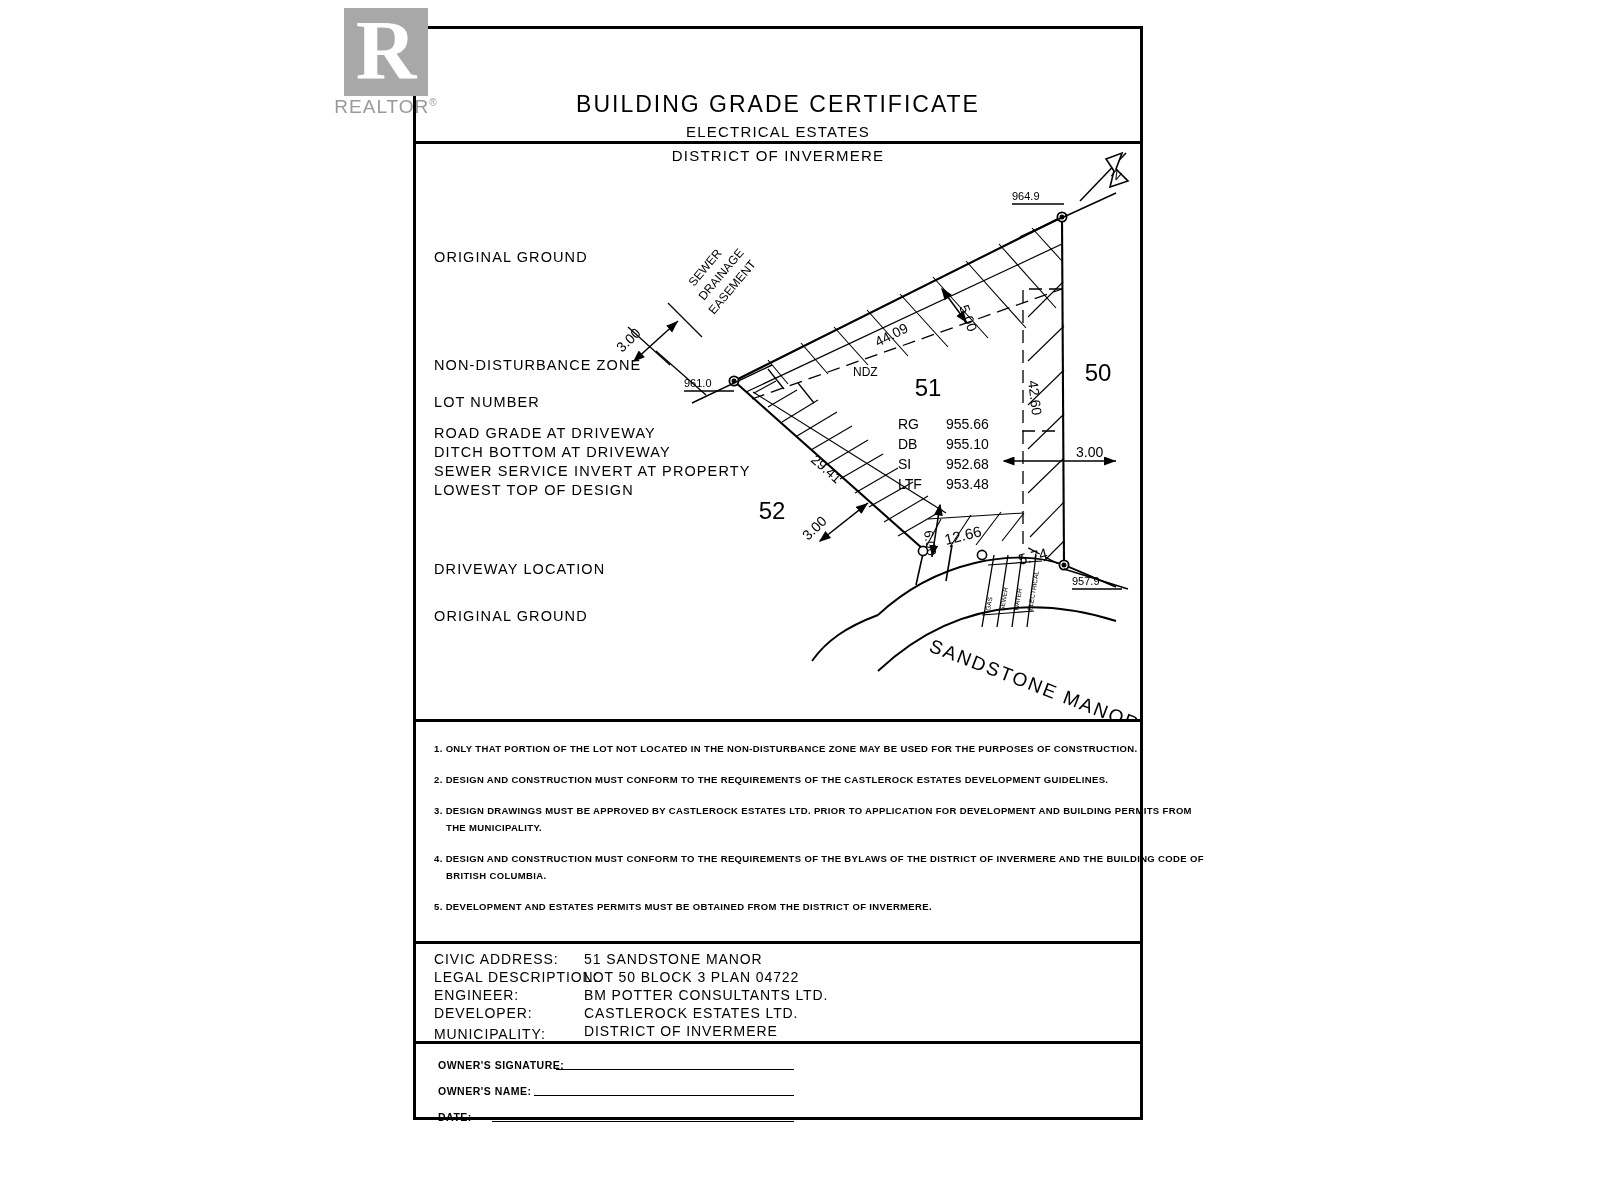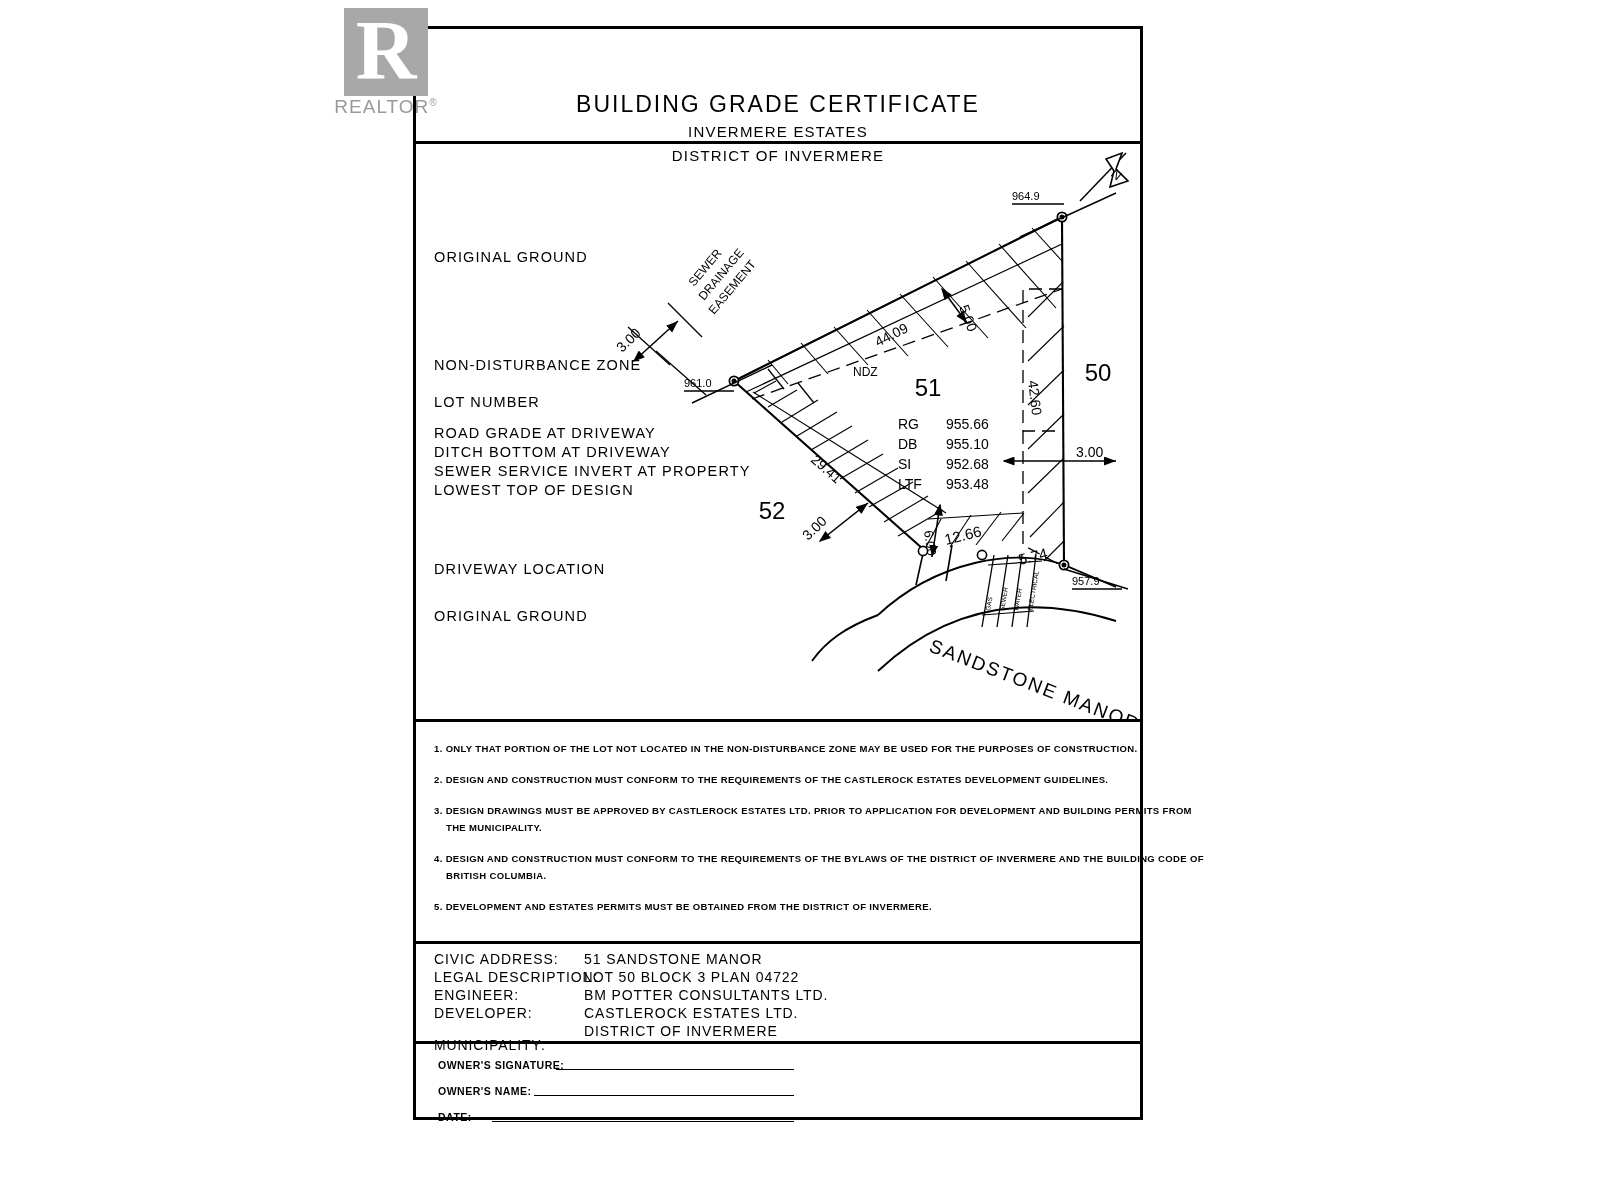--- a/index.html
+++ b/index.html
@@ -63,21 +63,21 @@
 <div id="realtor-watermark">
   <div class="rbox"></div>
   <div class="rletter">R</div>
   <div class="rword"><span>REALTOR</span><span class="rsup">®</span></div>
 </div>
 
 <div id="sheet">
 
   <div id="title-block">
     <div class="t1">BUILDING GRADE CERTIFICATE</div>
-    <div class="t2">INVERMERE ESTATES</div>
+    <div class="t2">ELECTRICAL ESTATES</div>
     <div class="t3">DISTRICT OF INVERMERE</div>
   </div>
   <div class="hrule" style="top:112px"></div>
 
   <div id="plan-area">
 
     <div class="legend-label" style="left:18px;top:108px;">ORIGINAL GROUND</div>
     <div class="legend-label" style="left:18px;top:216px;">NON-DISTURBANCE ZONE</div>
     <div class="legend-label" style="left:18px;top:253px;">LOT NUMBER</div>
     <div class="legend-label" style="left:18px;top:284px;">ROAD GRADE AT DRIVEWAY</div>
@@ -273,21 +273,21 @@
 
   <div id="info-block">
     <div class="info-key" style="top:10px;">CIVIC ADDRESS:</div>
     <div class="info-val" style="top:10px;">51 SANDSTONE MANOR</div>
     <div class="info-key" style="top:28px;">LEGAL DESCRIPTION:</div>
     <div class="info-val" style="top:28px;">LOT 50 BLOCK 3 PLAN 04722</div>
     <div class="info-key" style="top:46px;">ENGINEER:</div>
     <div class="info-val" style="top:46px;">BM POTTER CONSULTANTS LTD.</div>
     <div class="info-key" style="top:64px;">DEVELOPER:</div>
     <div class="info-val" style="top:64px;">CASTLEROCK ESTATES LTD.</div>
-    <div class="info-key" style="top:96px;">MUNICIPALITY:</div>
+    <div class="info-key" style="top:85px;">MUNICIPALITY:</div>
     <div class="info-val" style="top:82px;">DISTRICT OF INVERMERE</div>
   </div>
   <div class="hrule" style="top:1012px"></div>
 
   <div id="sig-block">
     <div class="sig-key" style="top:18px;">OWNER'S SIGNATURE:</div>
     <div class="sig-line" style="left:140px;top:28px;width:238px;"></div>
 
     <div class="sig-key" style="top:44px;">OWNER'S NAME:</div>
     <div class="sig-line" style="left:118px;top:54px;width:260px;"></div>

